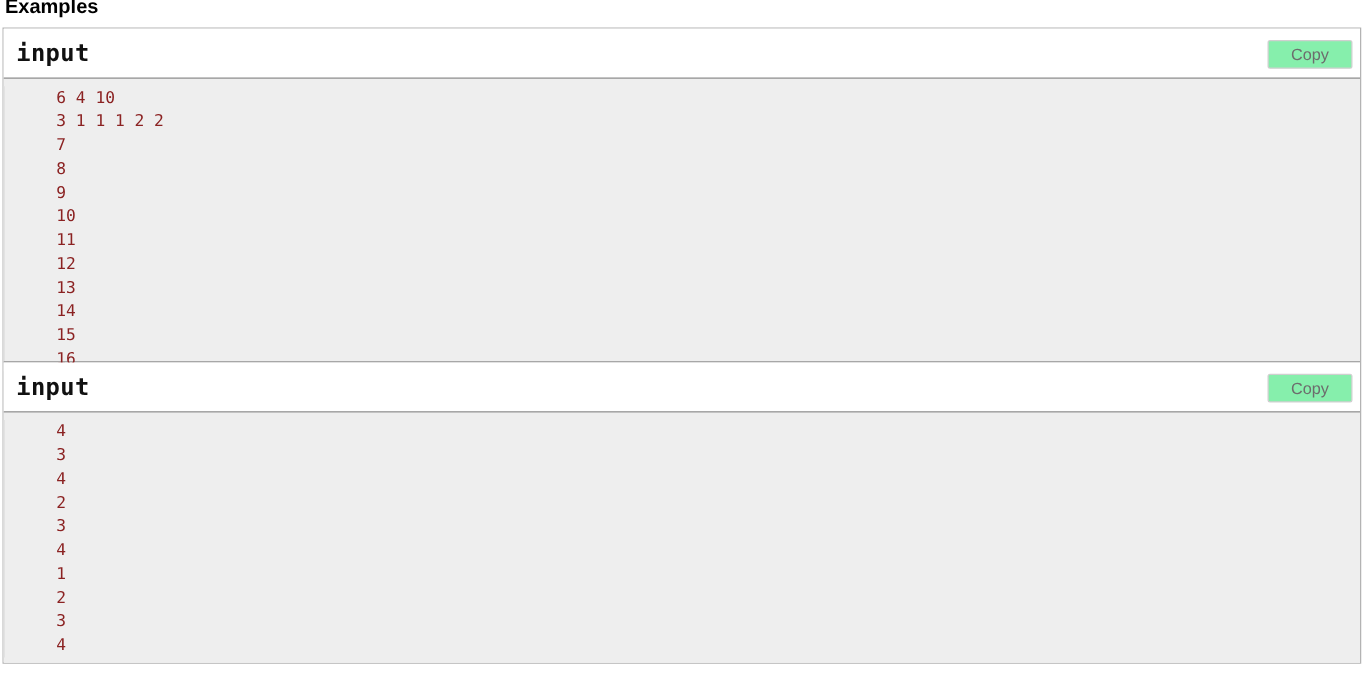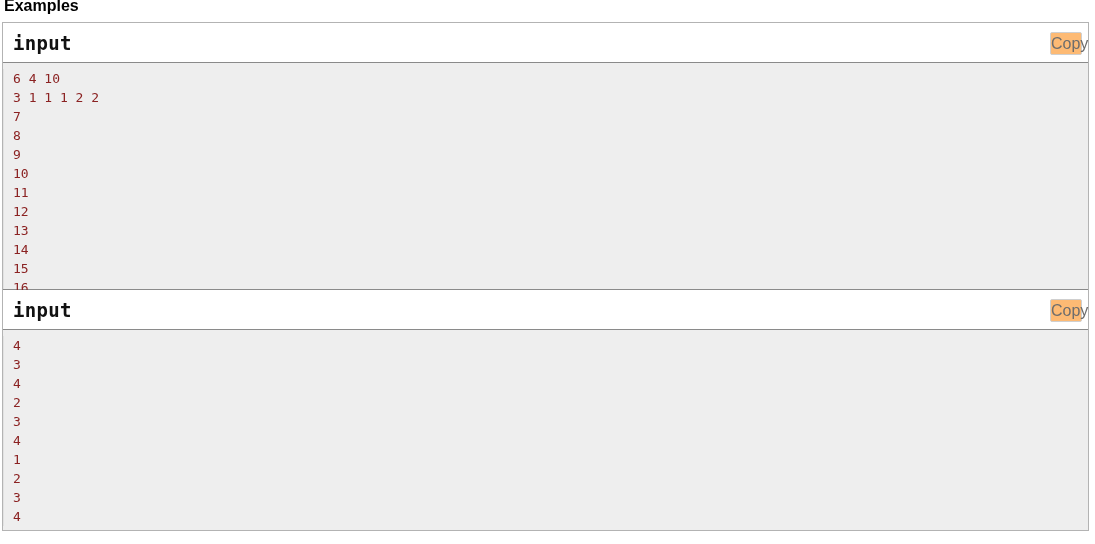--- a/index.html
+++ b/index.html
@@ -70,28 +70,28 @@
     font-weight: bold;
     color: #111111;
     line-height: 24px;
     letter-spacing: 0.3px;
   }
 
   .copy-button {
     position: absolute;
     right: 6px;
     top: 9px;
-    width: 32px;
+    width: 68px;
     height: 23px;
-    background: #fdba74;
+    background: #86efac;
     border: 1px solid #cfcfcf;
     border-radius: 2px;
     color: #6d6d6d;
     font-family: "Liberation Sans", sans-serif;
-    font-size: 16px;
+    font-size: 13px;
     line-height: 21px;
     text-align: center;
     cursor: pointer;
     box-sizing: border-box;
     padding: 0;
   }
 
   
   .block-data {
     background: #eeeeee;
@@ -109,20 +109,21 @@
     line-height: 19px;
     color: #8b2222;
     white-space: pre;
     overflow: hidden;
   }
 
   .data-line {
     display: block;
     height: 19px;
     white-space: pre;
+    margin-left: 32px;
   }
 
   .input-data { height: 226px; }
   .output-data { height: 200px; }
 </style>
 </head>
 <body>
 
 <div class="page">
 

